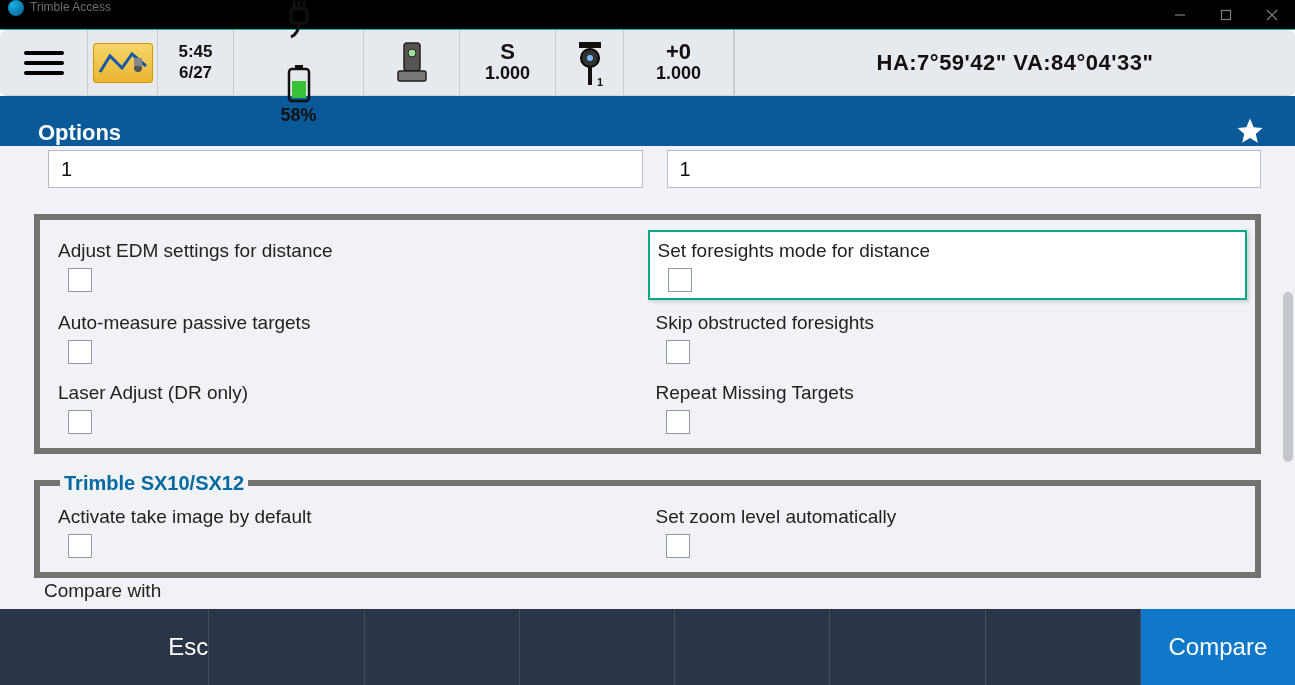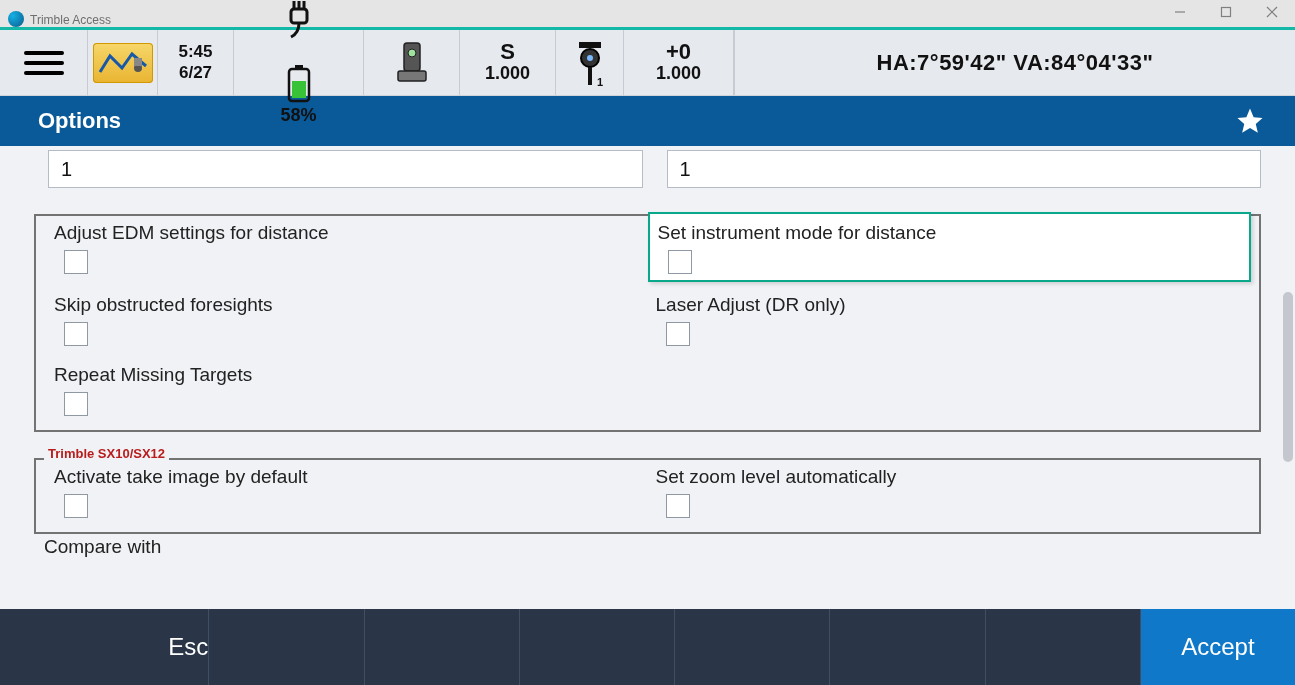--- a/index.html
+++ b/index.html
@@ -1,56 +1,56 @@
 <!DOCTYPE html>
 <html><head>
 <meta charset="utf-8">
 <style>
   * { box-sizing: border-box; margin: 0; padding: 0; }
   html, body { width: 1295px; height: 685px; font-family: "Segoe UI", Arial, sans-serif; background: #fff; overflow: hidden; }
   
   
-  .win-titlebar { height: 30px; display: flex; align-items: flex-end; background: #e5e5e5; border-bottom: 3px solid #14b8a6; }
+  .win-titlebar { height: 30px; display: flex; align-items: flex-start; background: #000000; border-bottom: 1px solid #14b8a6; }
   .win-titlebar .win-icon { width: 16px; height: 16px; margin: 0 6px 0 8px; border-radius: 50%; background: radial-gradient(circle at 30% 30%, #15b0e6, #0a5a8a); }
   .win-titlebar .win-title { font-size: 12px; color: #6e6e6e; flex: 0 0 auto; }
   .win-spacer { flex: 1; }
   .win-btn { width: 46px; height: 30px; display: flex; align-items: center; justify-content: center; color: #808080; font-size: 14px; }
   .win-btn svg { stroke: #808080; }
   
   
-  .statusbar { height: 66px; display: flex; background: #e6e9ee; border-bottom: 1px solid #d0d4da; }
+  .statusbar { height: 66px; display: flex; background: #e6e9ee; border-bottom: 1px solid #d0d4da; border-radius: 7px; }
   .status-cell { border-right: 1px solid #c8ccd2; display: flex; flex-direction: column; align-items: center; justify-content: center; padding: 0 18px; position: relative; }
   .hamburger { width: 40px; height: 26px; display: flex; flex-direction: column; justify-content: center; gap: 6px; }
   .hamburger div { height: 4px; background: #000; border-radius: 2px; }
   .job-chip { width: 60px; height: 40px; background: linear-gradient(#f6d76a, #e9b431); border-radius: 4px; position: relative; box-shadow: inset 0 0 0 1px #d19800; display:flex; align-items:center; justify-content:center;}
   .job-chip svg { display:block; }
   .time-text { font-size: 17px; font-weight: 600; color: #111; line-height: 1.2; text-align: center; }
   .battery-col { flex-direction: column; gap: 22px; }
   .plug-icon, .battery-icon { display: flex; flex-direction: column; align-items: center; }
   .pct { font-size: 18px; font-weight: 600; color: #111; margin-top: 2px; }
   .instr-img { width: 40px; height: 48px; }
   .metric-top { font-size: 22px; font-weight: 700; color: #111; line-height: 1; }
   .metric-bot { font-size: 18px; font-weight: 600; color: #111; margin-top: 0; }
   .angle-cell { flex: 1; align-items: center; justify-content: center; flex-direction: row; }
   .angle-text { font-size: 22px; font-weight: 700; color: #111; letter-spacing: 0.5px; }
   
   
-  .pagehdr { height: 50px; background: #0a5a99; color: #fff; display: flex; align-items: center; padding: 0 30px 0 38px; }
+  .pagehdr { height: 50px; background: #0a5a99; color: #fff; display: flex; align-items: flex-end; padding: 0 30px 0 38px; }
   .pagehdr .title { font-size: 22px; font-weight: 600; }
   .pagehdr .star { margin-left: auto; }
   
   
   .content { position: relative; height: 463px; background: #f0f2f5; overflow: hidden; padding: 0 34px; }
   .scrollbar-track { position: absolute; right: 2px; top: 146px; width: 10px; height: 170px; background: #c4c8ce; border-radius: 5px; }
   
   .row-inputs { display: flex; gap: 24px; margin-top: 4px; }
   .textfield { flex: 1; height: 38px; background: #fff; border: 1px solid #b5bcc5; display: flex; align-items: center; padding: 0 12px; font-size: 20px; color: #111; }
   
-  .fieldset { border: 2px solid #737373; margin-top: 26px; padding: 2px 16px 12px 16px; position: relative; }
-  .fieldset .legend { position: absolute; top: -14px; left: 8px; background: #f0f2f5; padding: 0 4px; font-size: 13px; font-weight: 700; color: #b91c1c; }
+  .fieldset { border: 6px solid #737373; margin-top: 26px; padding: 16px 16px 12px 16px; position: relative; }
+  .fieldset .legend { position: absolute; top: -14px; left: 20px; background: #f0f2f5; padding: 0 4px; font-size: 20px; font-weight: 700; color: #0369a1; }
   .opt-grid { display: grid; grid-template-columns: 1fr 1fr; column-gap: 12px; row-gap: 12px; }
   .opt { display: flex; flex-direction: column; gap: 6px; padding: 4px 6px 2px 2px; }
   .opt.highlight { border: 2.5px solid #0aa88a; background: #fff; box-shadow: 2px 2px 4px rgba(0,0,0,0.15); margin: -6px -8px -4px -6px; padding: 8px 12px 6px 8px; }
   .opt-label { font-size: 19px; color: #222; }
   .chk { width: 24px; height: 24px; border: 1px solid #8f98a3; background: #fff; margin-left: 10px; }
   .opt.highlight .chk { margin-left: 10px; }
   
   .compare-label { margin-top: 2px; font-size: 19px; color: #222; margin-left: 10px; }
   
   
@@ -170,21 +170,25 @@
       </div>
   </div>
 
   <div class="fieldset">
     <div class="opt-grid">
       <div class="opt">
         <div class="opt-label">Adjust EDM settings for distance</div>
         <div class="chk"></div>
       </div>
       <div class="opt highlight">
-        <div class="opt-label">Set instrument mode for distance</div>
+        <div class="opt-label">Set foresights mode for distance</div>
+        <div class="chk"></div>
+      </div>
+      <div class="opt">
+        <div class="opt-label">Auto-measure passive targets</div>
         <div class="chk"></div>
       </div>
       <div class="opt">
         <div class="opt-label">Skip obstructed foresights</div>
         <div class="chk"></div>
       </div>
       <div class="opt">
         <div class="opt-label">Laser Adjust (DR only)</div>
         <div class="chk"></div>
       </div>
@@ -216,15 +220,15 @@
   <div class="softkey">
       <span>Esc</span>
     </div>
   <div class="softkey"></div>
   <div class="softkey"></div>
   <div class="softkey"></div>
   <div class="softkey"></div>
   <div class="softkey"></div>
   <div class="softkey"></div>
   <div class="softkey primary">
-      <span>Accept</span>
+      <span>Compare</span>
     </div>
 </div>
 
 </body></html>

